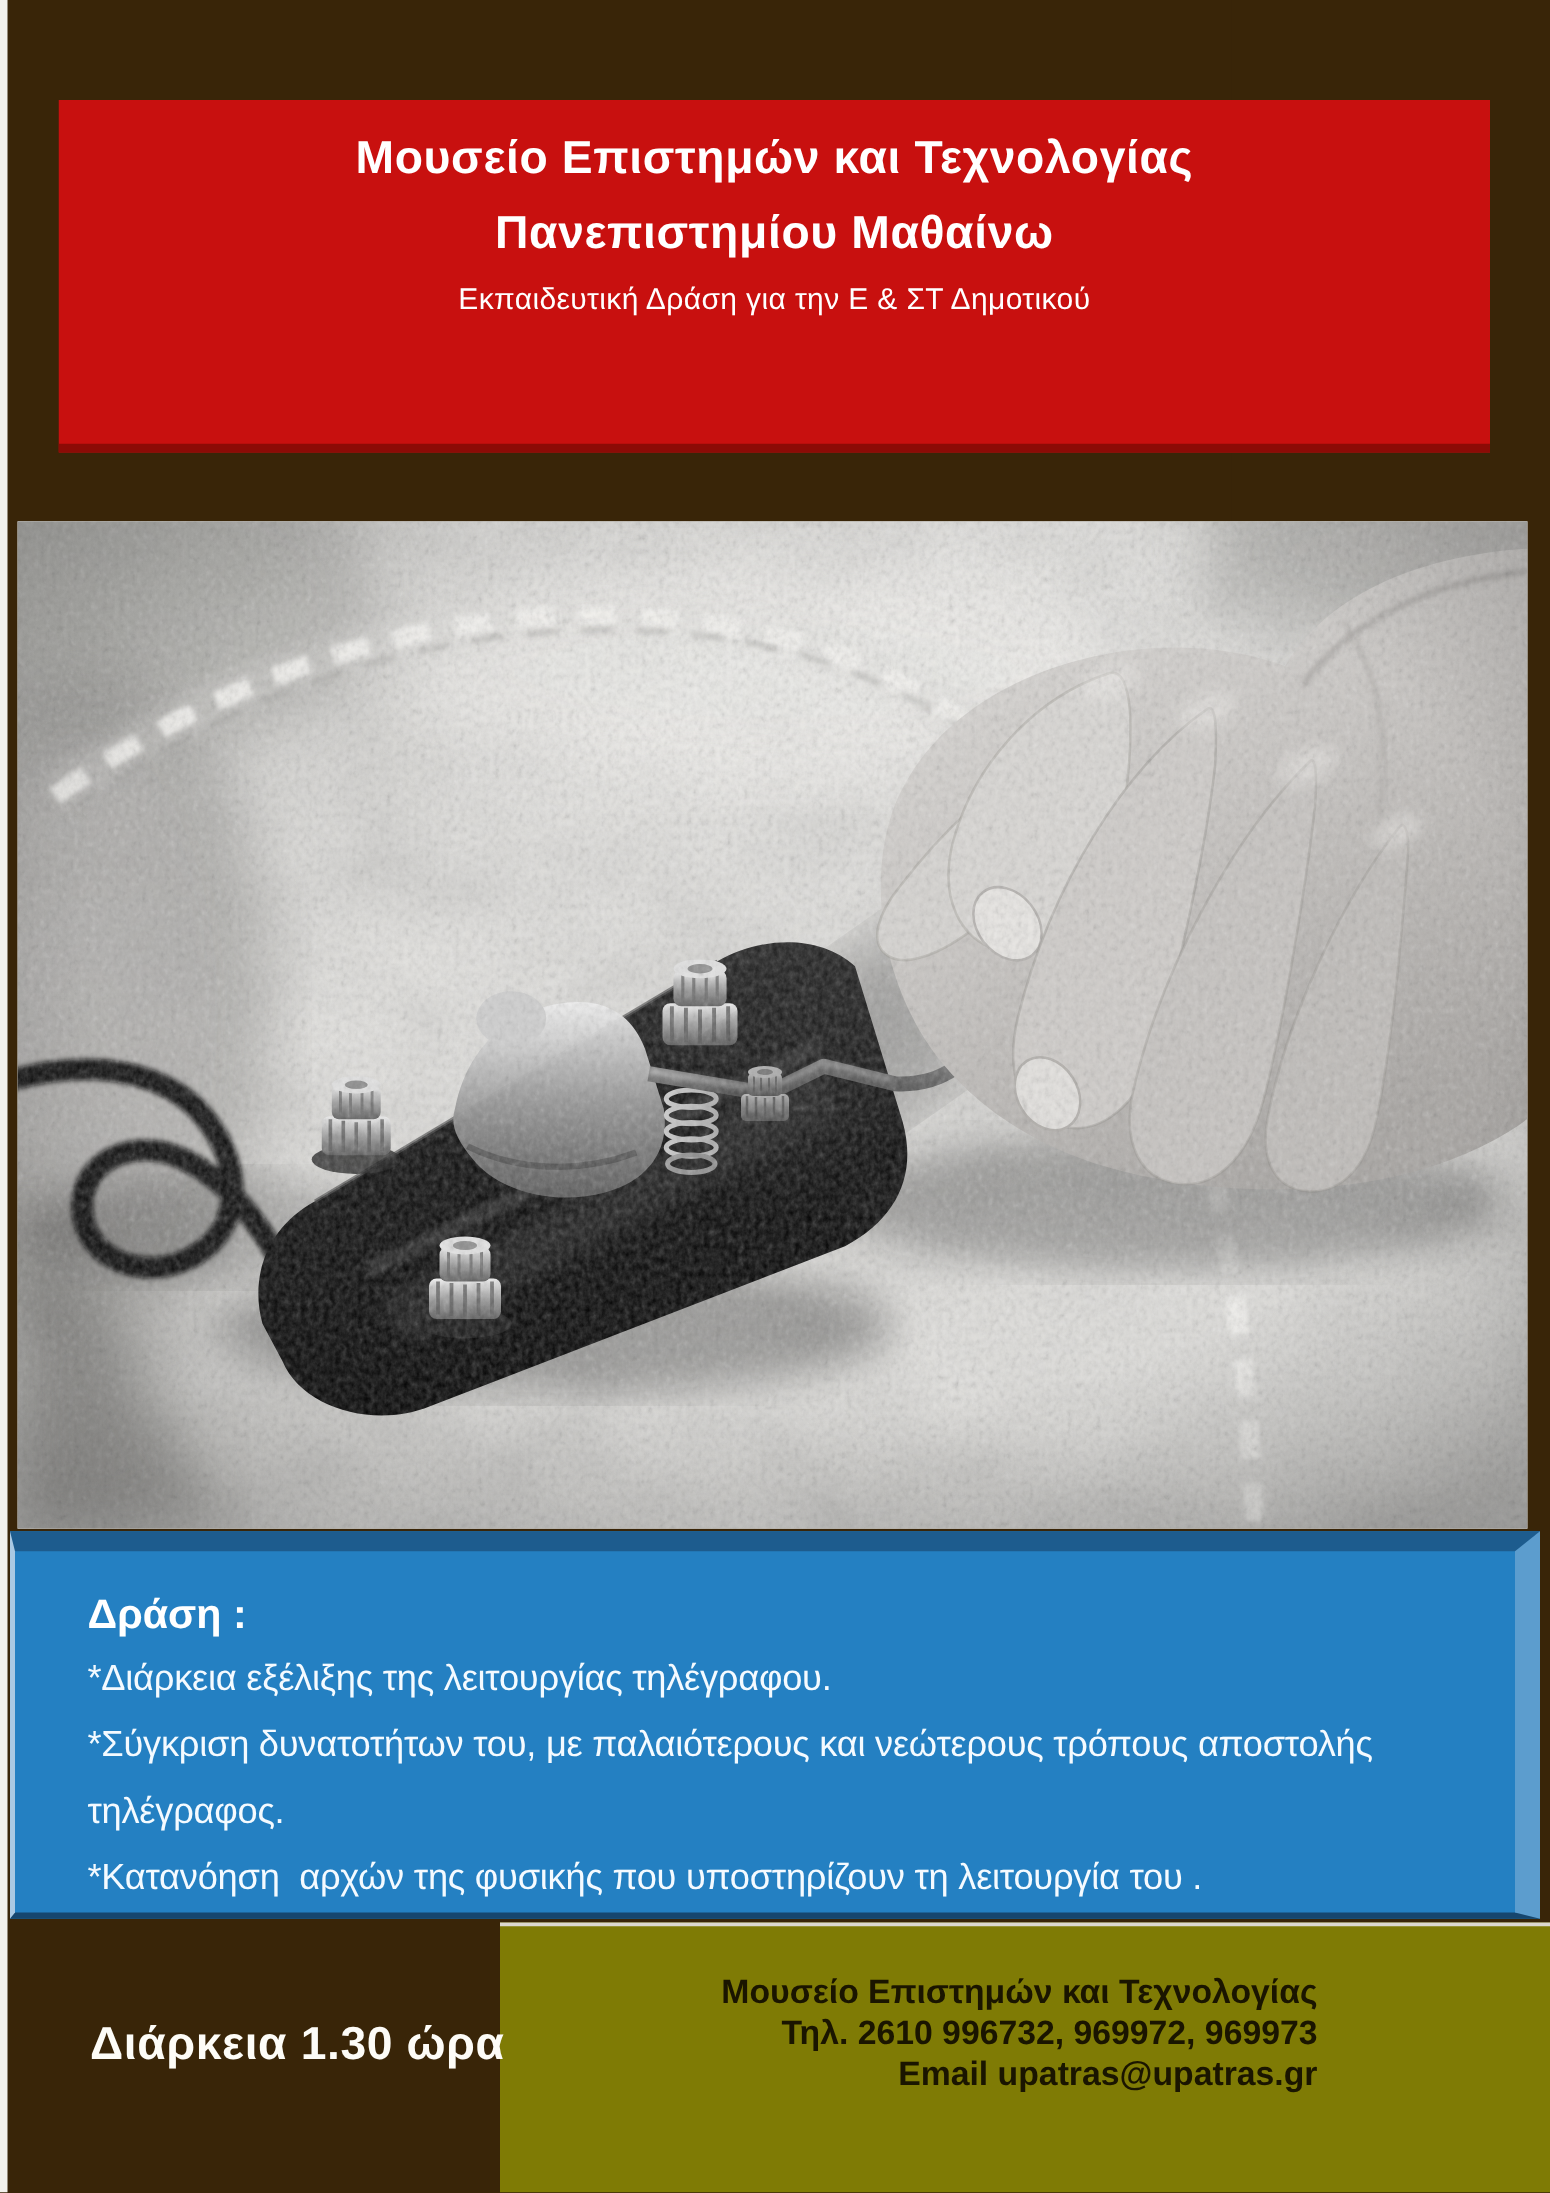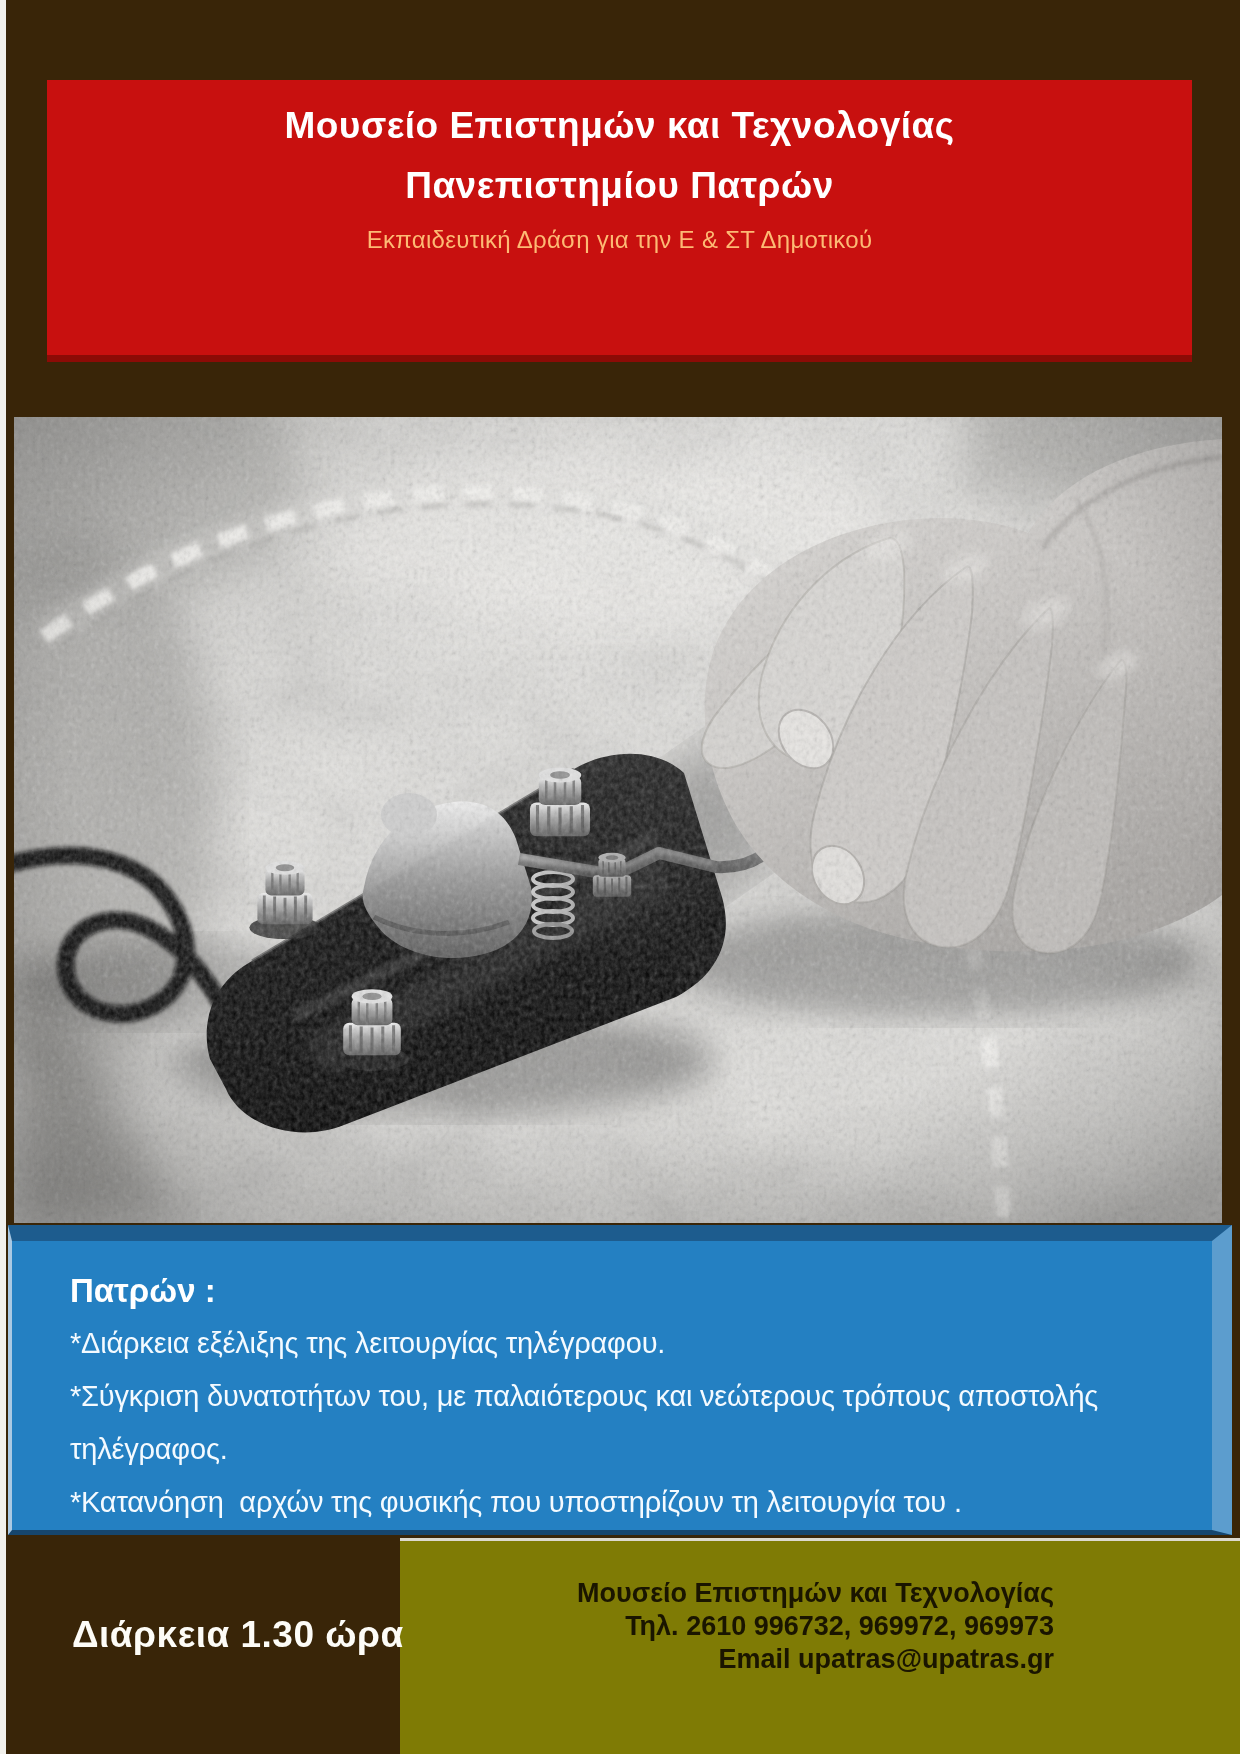--- a/index.html
+++ b/index.html
@@ -13,21 +13,21 @@
   .page-edge{position:absolute;left:0;top:0;width:6px;height:1754px;background:#f2f1ec;}
 
   
   .banner{
     position:absolute;left:47px;top:80px;width:1145px;height:275px;
     background:#c8100f;border-bottom:7px solid #8c0b06;
     text-align:center;box-sizing:content-box;
   }
   .banner-org{color:#ffffff;font-weight:bold;font-size:37px;line-height:44px;margin-top:24px;letter-spacing:.5px;}
   .banner-org2{color:#ffffff;font-weight:bold;font-size:37px;line-height:44px;margin-top:16px;letter-spacing:.5px;}
-  .banner-sub{color:#fdba74;font-size:24px;line-height:28px;margin-top:18px;font-weight:normal;letter-spacing:.3px;}
+  .banner-sub{color:#ffffff;font-size:24px;line-height:28px;margin-top:18px;font-weight:normal;letter-spacing:.3px;}
   .banner-headline{
     color:#ffb612;font-weight:bold;font-size:45px;line-height:54px;margin-top:13px;
     text-shadow:3px 4px 0 #6d120c,1px 1px 0 #8a3a00;letter-spacing:.5px;
   }
 
   
   .photo{
     position:absolute;left:14px;top:417px;width:1208px;height:806px;
     background:#d6d5d2;overflow:hidden;
   }
@@ -61,21 +61,21 @@
   }
 </style>
 </head>
 <body>
 
 <div class="page">
   <div class="page-edge"></div>
 
   <div class="banner">
     <div class="banner-org">Μουσείο Επιστημών και Τεχνολογίας</div>
-    <div class="banner-org2">Πανεπιστημίου Πατρών</div>
+    <div class="banner-org2">Πανεπιστημίου Μαθαίνω</div>
     <div class="banner-sub">Εκπαιδευτική Δράση για την Ε &amp; ΣΤ Δημοτικού</div>
   </div>
 
   <div class="photo">
     <svg viewBox="0 0 1208 806" preserveAspectRatio="none">
       <defs>
         <linearGradient id="gBg" x1="0" y1="0" x2="1" y2="1">
           <stop offset="0" stop-color="#c6c5c2"></stop>
           <stop offset="0.35" stop-color="#e3e2df"></stop>
           <stop offset="0.7" stop-color="#d8d7d4"></stop>
@@ -218,21 +218,21 @@
         </g>
       </g>
 
       <rect x="0" y="0" width="1208" height="806" filter="url(#fGrain)"></rect>
       <rect x="0" y="0" width="1208" height="806" fill="url(#gVig)"></rect>
     </svg>
   </div>
 
   <div class="objectives-box">
     <div class="objectives-inner">
-      <div class="obj-heading">Πατρών :</div>
+      <div class="obj-heading">Δράση :</div>
       <div class="obj-line">*Διάρκεια εξέλιξης της λειτουργίας τηλέγραφου.</div>
       <div class="obj-line">*Σύγκριση δυνατοτήτων του, με παλαιότερους και νεώτερους τρόπους αποστολής</div>
       <div class="obj-line">τηλέγραφος.</div>
       <div class="obj-line">*Κατανόηση  αρχών της φυσικής που υποστηρίζουν τη λειτουργία του .</div>
     </div>
   </div>
 
   <div class="olive-panel">
     <div class="contact">
       <div>Μουσείο Επιστημών και Τεχνολογίας</div>

